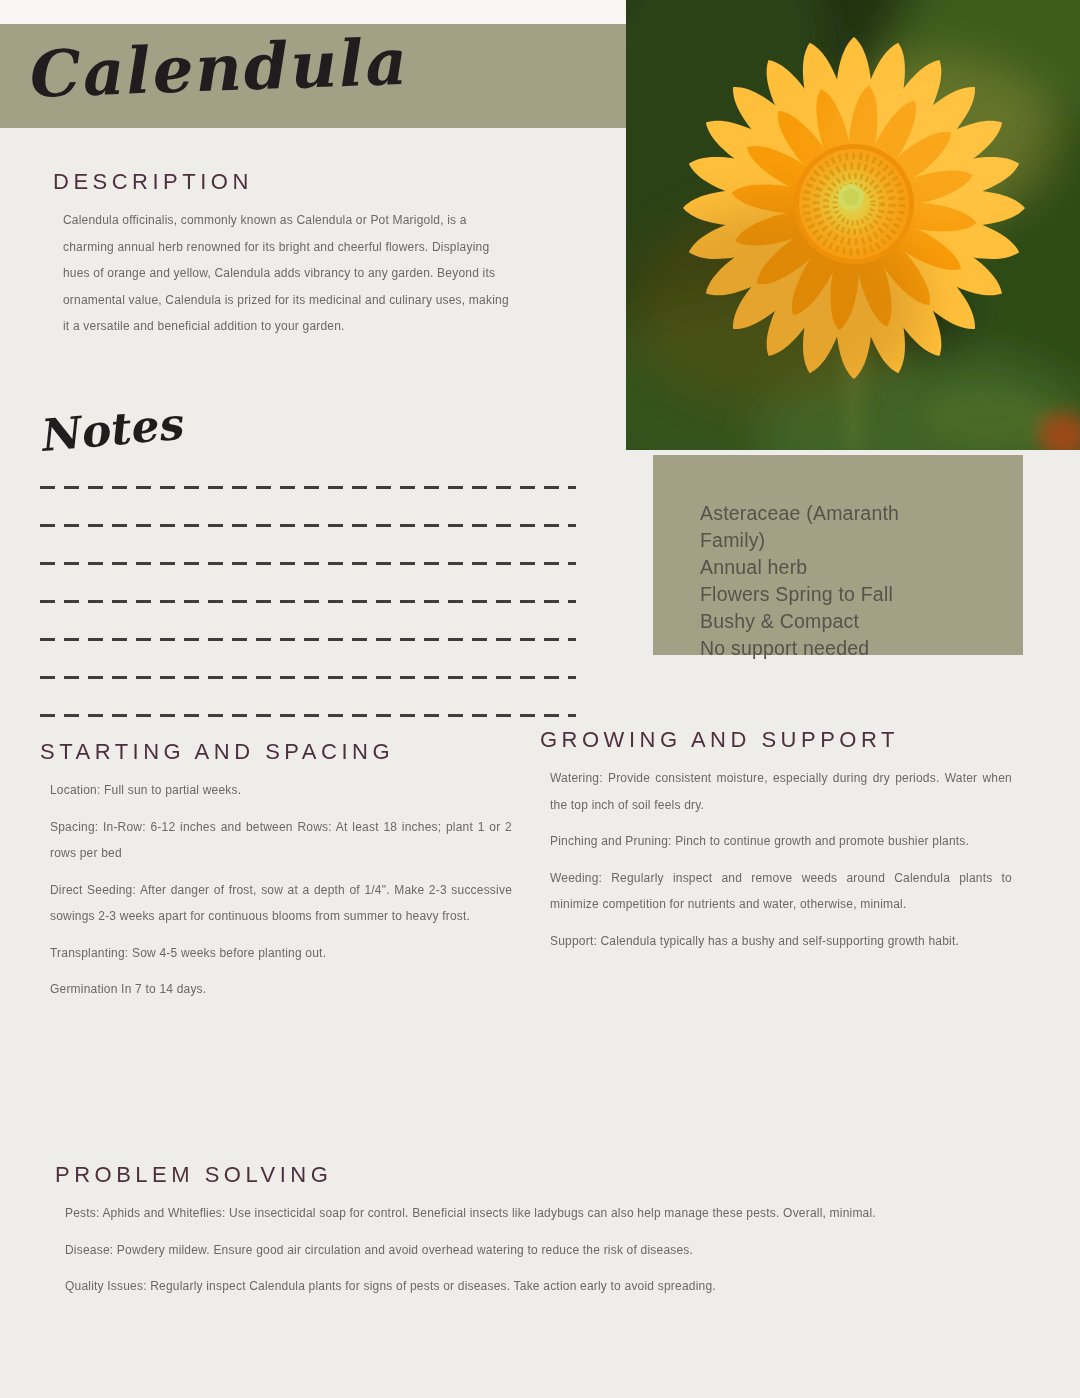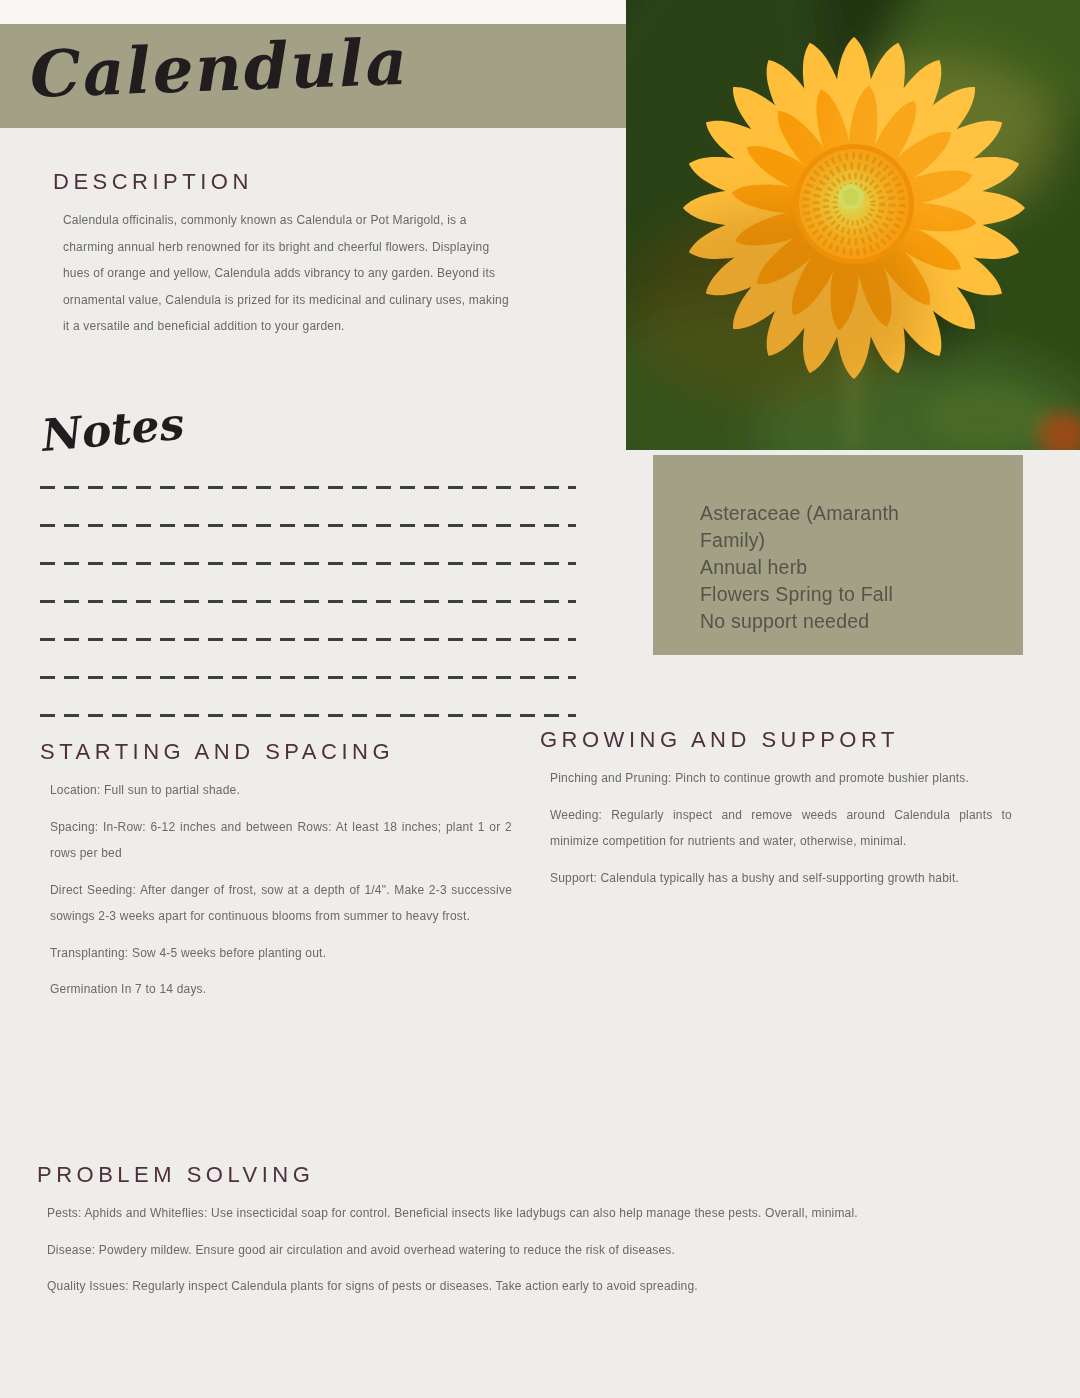--- a/index.html
+++ b/index.html
@@ -42,21 +42,21 @@
     background:repeating-linear-gradient(90deg,var(--dash-color) 0 15px,transparent 15px 24px);
   }
   .dash-line:first-child{margin-top:0;}
   .facts-box{
     position:absolute;left:653px;top:455px;width:370px;height:200px;
     background:var(--banner-green);box-sizing:border-box;padding:45px 98px 0 47px;
   }
   .facts-box p{margin:0;font-size:19.5px;line-height:27px;color:var(--facts-text);letter-spacing:0.2px;}
   .starting{position:absolute;left:40px;top:740px;width:482px;}
   .growing{position:absolute;left:540px;top:728px;width:482px;}
-  .problem{position:absolute;left:37px;top:1163px;width:960px;}
+  .problem{position:absolute;left:55px;top:1163px;width:960px;}
 </style>
 </head>
 <body>
 
 <div class="page">
 
   <div class="top-strip"></div>
 
   <header class="title-banner">
     <h1 class="page-title script">Calendula</h1>
@@ -175,38 +175,40 @@
       <div class="dash-line"></div>
       <div class="dash-line"></div>
       <div class="dash-line"></div>
     </div>
 
   <aside class="facts-box">
     <div>
         <p>Asteraceae (Amaranth Family)</p>
         <p>Annual herb</p>
         <p>Flowers Spring to Fall</p>
+        <p>Bushy &amp; Compact</p>
         <p>No support needed</p>
       </div>
   </aside>
 
   <section class="starting body-copy justified">
     <h2 class="section-heading">STARTING AND SPACING</h2>
     <div>
-        <p>Location: Full sun to partial shade.</p>
+        <p>Location: Full sun to partial weeks.</p>
         <p>Spacing: In-Row: 6-12 inches and between Rows: At least 18 inches; plant 1 or 2 rows per bed</p>
         <p>Direct Seeding: After danger of frost, sow at a depth of 1/4". Make 2-3 successive sowings 2-3 weeks apart for continuous blooms from summer to heavy frost.</p>
         <p>Transplanting: Sow 4-5 weeks before planting out.</p>
         <p>Germination In 7 to 14 days.</p>
       </div>
   </section>
 
   <section class="growing body-copy justified">
     <h2 class="section-heading">GROWING AND SUPPORT</h2>
     <div>
+        <p>Watering: Provide consistent moisture, especially during dry periods. Water when the top inch of soil feels dry.</p>
         <p>Pinching and Pruning: Pinch to continue growth and promote bushier plants.</p>
         <p>Weeding: Regularly inspect and remove weeds around Calendula plants to minimize competition for nutrients and water, otherwise, minimal.</p>
         <p>Support: Calendula typically has a bushy and self-supporting growth habit.</p>
       </div>
   </section>
 
   <section class="problem body-copy justified">
     <h2 class="section-heading">PROBLEM SOLVING</h2>
     <div>
         <p>Pests: Aphids and Whiteflies: Use insecticidal soap for control. Beneficial insects like ladybugs can also help manage these pests. Overall, minimal.</p>

